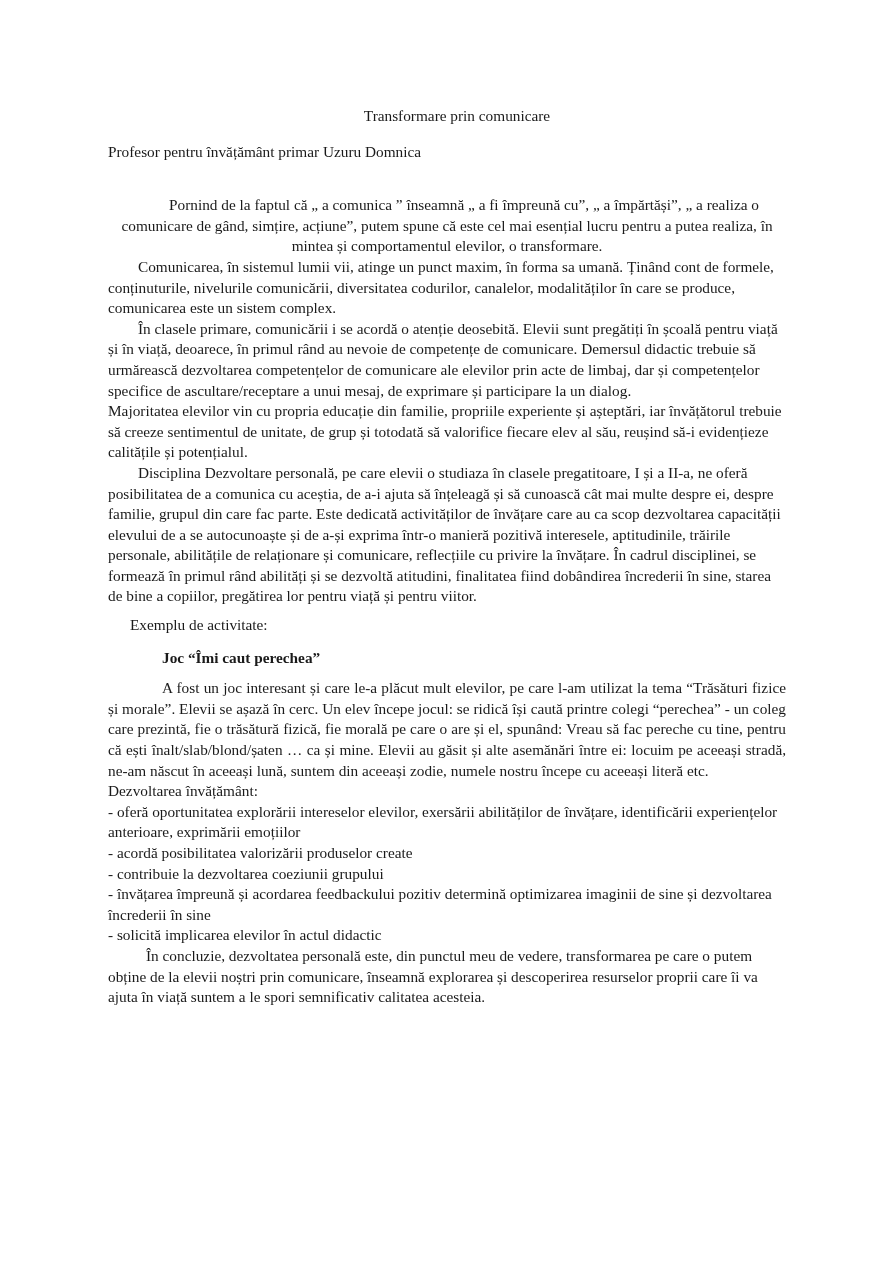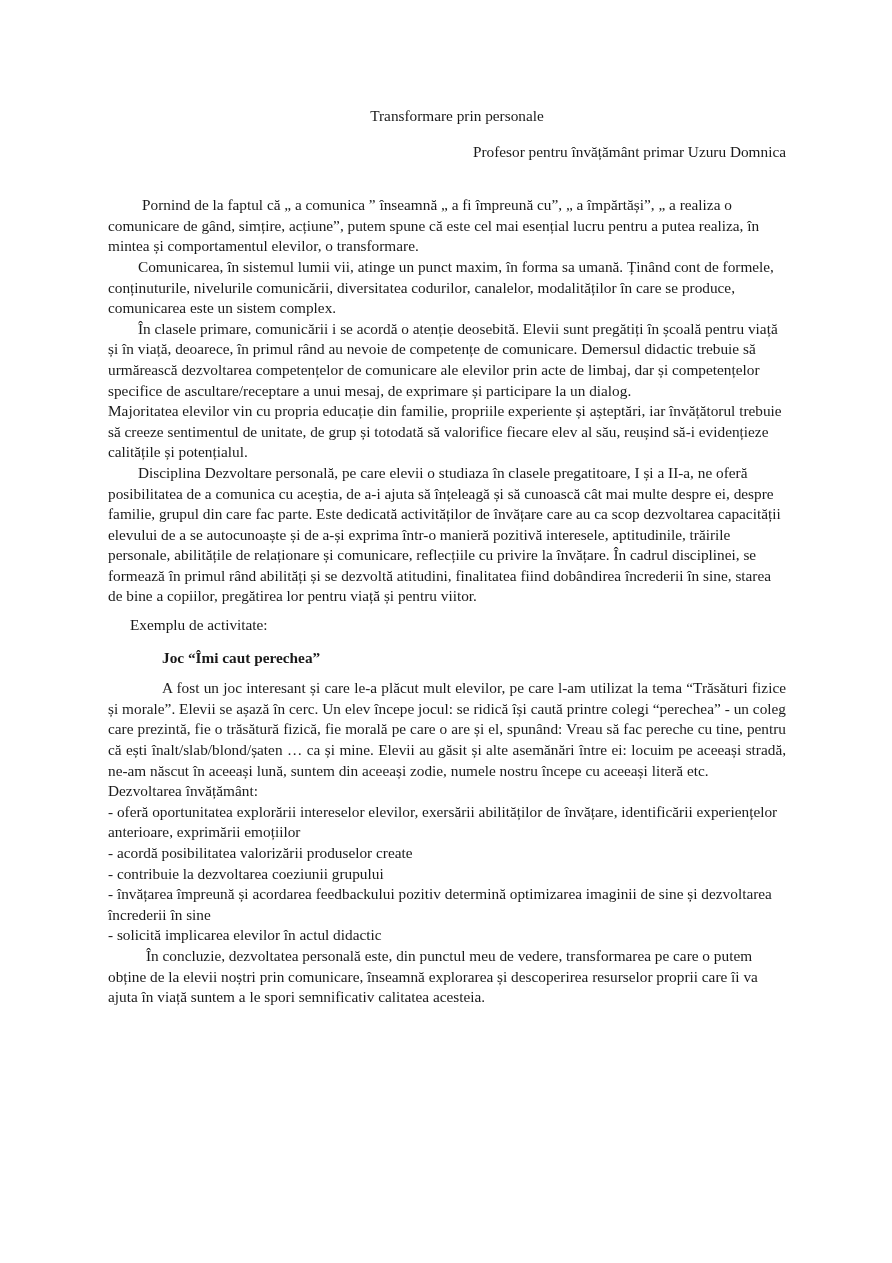--- a/index.html
+++ b/index.html
@@ -3,35 +3,35 @@
 <meta charset="utf-8">
 <style>
   html, body { margin: 0; padding: 0; background: #ffffff; }
   body { width: 892px; height: 1263px; position: relative; overflow: hidden; }
   .page {
     position: absolute; left: 108px; top: 106px; width: 678px;
     font-family: "Liberation Serif", "DejaVu Serif", serif;
     font-size: 15.3px; line-height: 20.6px; color: #1a1a1a;
   }
   .title { text-align: center; margin: 0 0 15px 0; padding-left: 20px; }
-  .author { text-align: right; margin: 0 0 33px 0; }
+  .author { text-align: left; margin: 0 0 33px 0; }
   p { margin: 0; }
   .indent { text-indent: 30px; }
-  .indent2 { text-indent: 34px; }
+  .indent2 { text-indent: 34px; text-align: center; }
   .example-label { padding-left: 22px; margin-top: 8px; }
   .game-title { font-weight: bold; padding-left: 54px; margin: 12px 0 10px 0; }
   .game-text { text-align: justify; text-indent: 54px; }
   .list-item { }
   .conclusion { text-indent: 38px; }
 </style>
 </head>
 <body>
 
 <div class="page">
-  <p class="title">Transformare prin personale</p>
+  <p class="title">Transformare prin comunicare</p>
   <p class="author">Profesor pentru învățământ primar Uzuru Domnica</p>
 
   <p class="indent2">Pornind de la faptul că „ a comunica ” înseamnă „ a fi împreună cu”, „ a împărtăși”, „ a realiza o comunicare de gând, simțire, acțiune”, putem spune că este cel mai esențial lucru pentru a putea realiza, în mintea și comportamentul elevilor, o transformare.</p>
   <p class="indent">Comunicarea, în sistemul lumii vii, atinge un punct maxim, în forma sa umană. Ținând cont de formele, conținuturile, nivelurile comunicării, diversitatea codurilor, canalelor, modalităților în care se produce, comunicarea este un sistem complex.</p>
   <p class="indent">În clasele primare, comunicării i se acordă o atenție deosebită. Elevii sunt pregătiți în școală pentru viață și în viață, deoarece, în primul rând au nevoie de competențe de comunicare. Demersul didactic trebuie să urmărească dezvoltarea competențelor de comunicare ale elevilor prin acte de limbaj, dar și competențelor specifice de ascultare/receptare a unui mesaj, de exprimare și participare la un dialog.</p>
   <p>Majoritatea elevilor vin cu propria educație din familie, propriile experiente și așteptări, iar învățătorul trebuie să creeze sentimentul de unitate, de grup și totodată să valorifice fiecare elev al său, reușind să-i evidențieze calitățile și potențialul.</p>
   <p class="indent">Disciplina Dezvoltare personală, pe care elevii o studiaza în clasele pregatitoare, I și a II-a, ne oferă posibilitatea de a comunica cu aceștia, de a-i ajuta să înțeleagă și să cunoască cât mai multe despre ei, despre familie, grupul din care fac parte.  Este dedicată activităților de învățare care au ca scop dezvoltarea capacității elevului de a se autocunoaște și de a-și exprima într-o manieră pozitivă interesele, aptitudinile, trăirile personale, abilitățile de relaționare și comunicare, reflecțiile cu privire la învățare. În cadrul disciplinei, se formează în primul rând abilități și se dezvoltă atitudini, finalitatea fiind dobândirea încrederii în sine, starea de bine a copiilor, pregătirea lor pentru viață și pentru viitor.</p>
   <p class="example-label">Exemplu de activitate:</p>
 
   <p class="game-title">Joc “Îmi caut perechea”</p>

